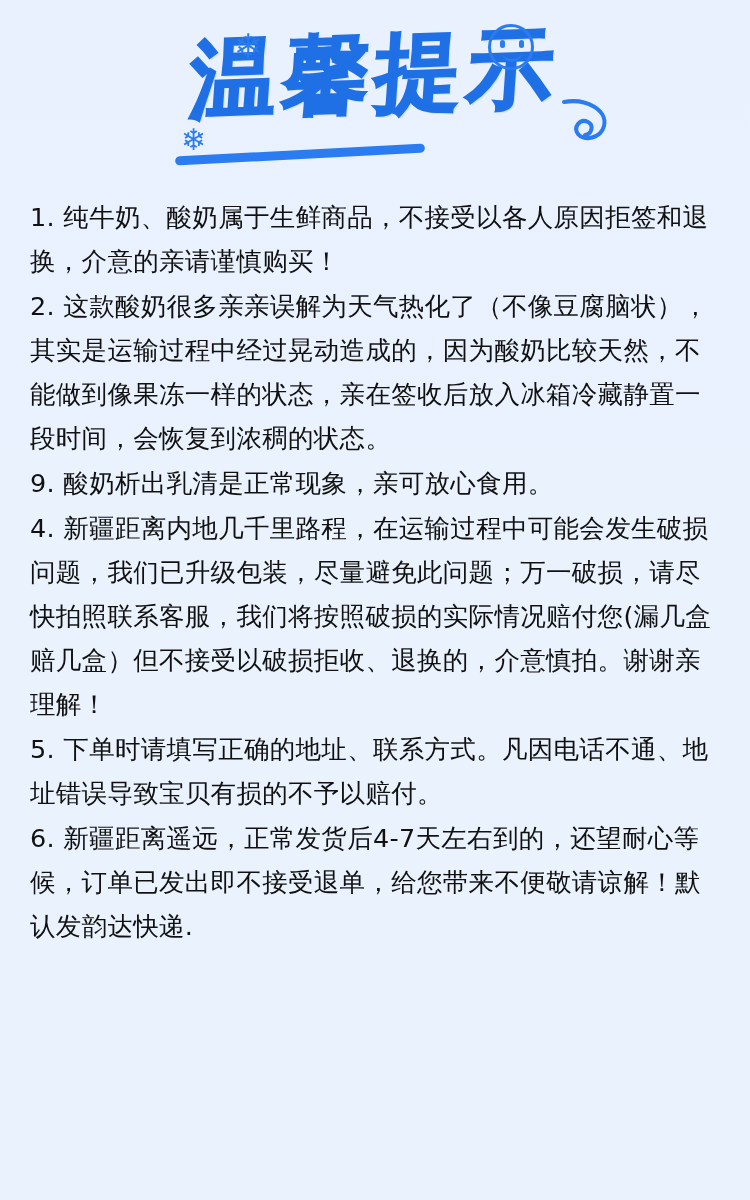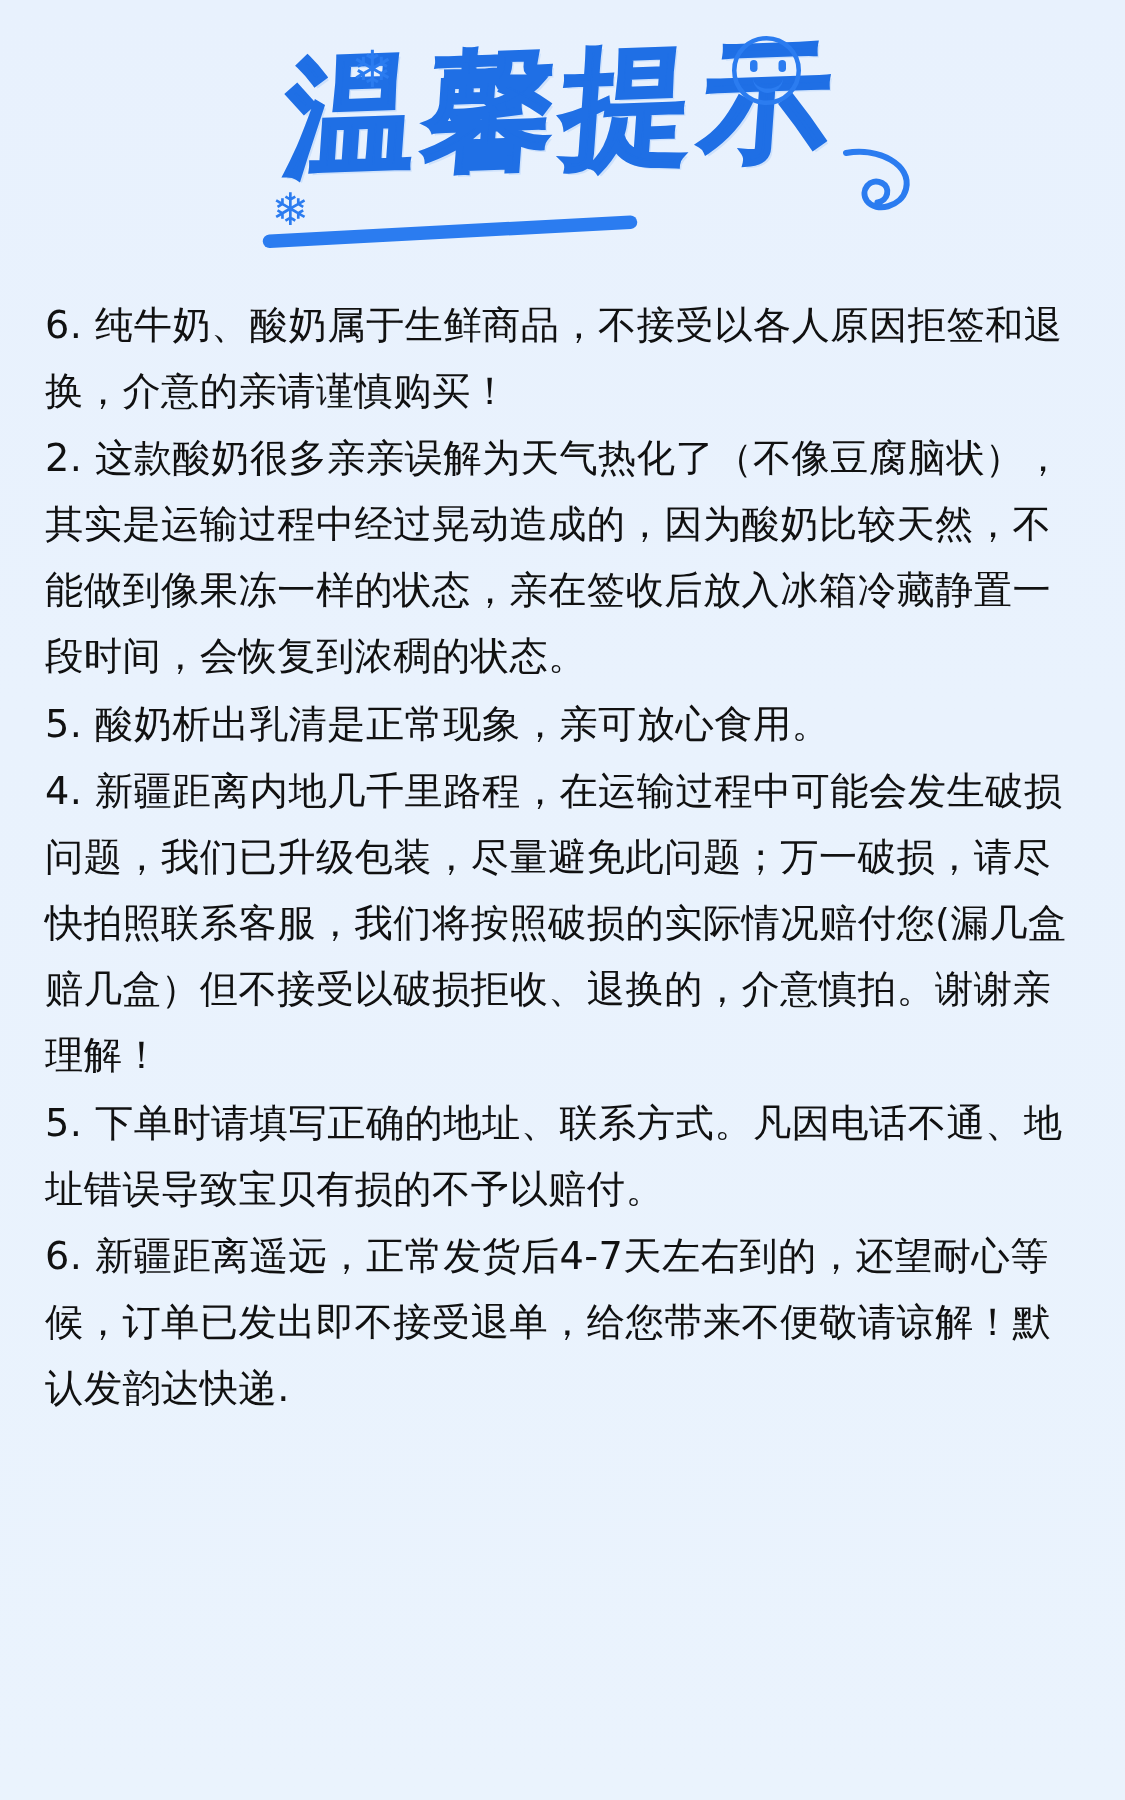--- a/index.html
+++ b/index.html
@@ -127,21 +127,21 @@
     <div class="deco smiley"></div>
 
     <div class="deco swirl">
       <svg width="54" height="54" viewBox="0 0 54 54" aria-hidden="true">
         <path d="M4 6 C26 2, 48 14, 44 30 C41 42, 24 46, 18 38 C13 31, 20 22, 28 26 C34 29, 32 38, 25 39" fill="none" stroke="#2b7cf0" stroke-width="4" stroke-linecap="round"></path>
       </svg>
     </div>
   </div>
 
   <div class="content">
-    <p class="para">6. 纯牛奶、酸奶属于生鲜商品，不接受以各人原因拒签和退换，介意的亲请谨慎购买！</p>
+    <p class="para">1. 纯牛奶、酸奶属于生鲜商品，不接受以各人原因拒签和退换，介意的亲请谨慎购买！</p>
     <p class="para">2. 这款酸奶很多亲亲误解为天气热化了（不像豆腐脑状），其实是运输过程中经过晃动造成的，因为酸奶比较天然，不能做到像果冻一样的状态，亲在签收后放入冰箱冷藏静置一段时间，会恢复到浓稠的状态。</p>
-    <p class="para">5. 酸奶析出乳清是正常现象，亲可放心食用。</p>
+    <p class="para">9. 酸奶析出乳清是正常现象，亲可放心食用。</p>
     <p class="para">4. 新疆距离内地几千里路程，在运输过程中可能会发生破损问题，我们已升级包装，尽量避免此问题；万一破损，请尽快拍照联系客服，我们将按照破损的实际情况赔付您(漏几盒赔几盒）但不接受以破损拒收、退换的，介意慎拍。谢谢亲理解！</p>
     <p class="para">5. 下单时请填写正确的地址、联系方式。凡因电话不通、地址错误导致宝贝有损的不予以赔付。</p>
     <p class="para">6. 新疆距离遥远，正常发货后4-7天左右到的，还望耐心等候，订单已发出即不接受退单，给您带来不便敬请谅解！默认发韵达快递.</p>
   </div>
 
 </div>
 
 </body></html>

